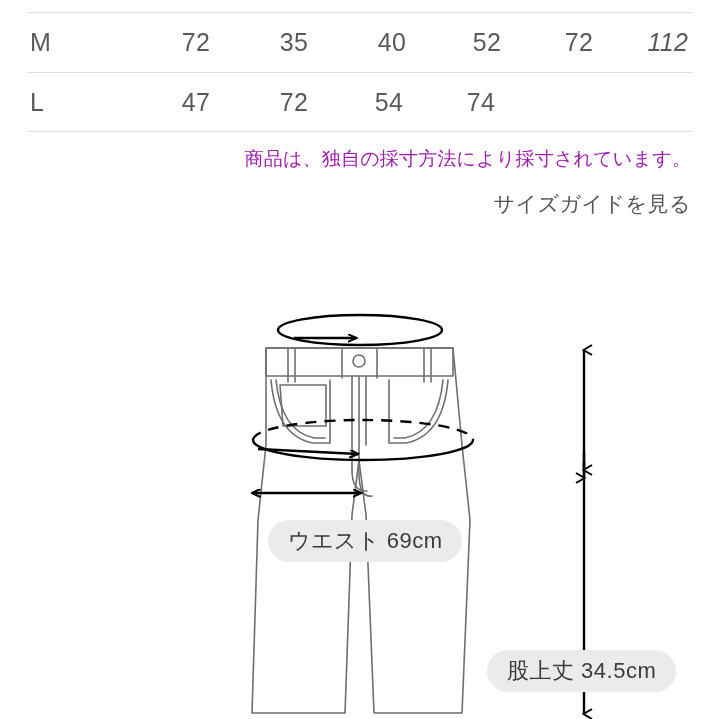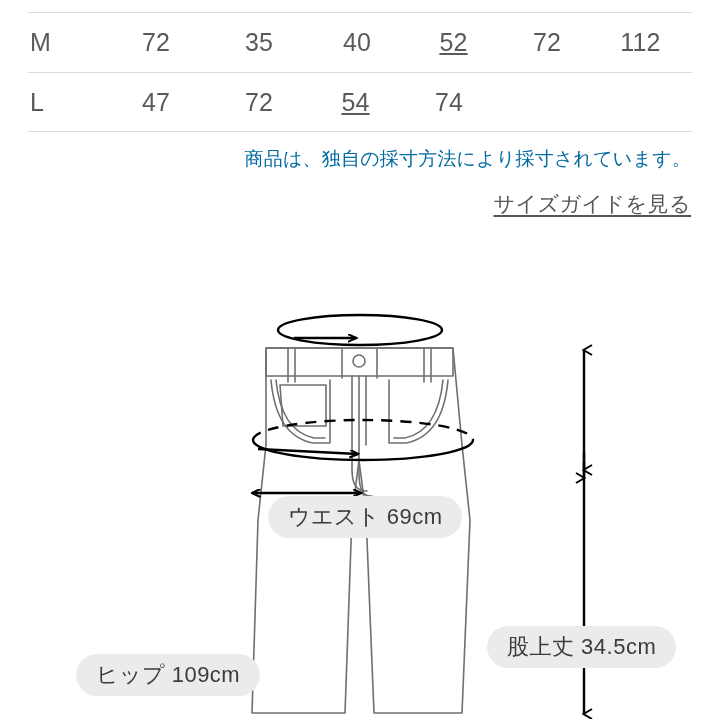--- a/index.html
+++ b/index.html
@@ -33,51 +33,50 @@
     box-sizing: border-box;
   }
   .trow:last-child {
     border-bottom: 1px solid #dcdcdc;
   }
   .tcell {
     font-size: 25px;
     color: #5a5a5a;
     font-weight: 400;
     letter-spacing: 0.2px;
-    text-align: center;
+    text-align: right;
   }
   .tcell.size-label {
     width: 72px;
     text-align: left;
     padding-left: 2px;
   }
   .tcell.v0 { width: 108px; }
   .tcell.v1 { width: 98px; }
   .tcell.v2 { width: 98px; }
-  .tcell.v3 { width: 95px; text-decoration: underline; }
+  .tcell.v3 { width: 95px; }
   .tcell.v4 { width: 92px; }
-  .tcell.v5 { width: 95px; }
+  .tcell.v5 { width: 95px; font-style: italic; }
 
   
   .note-line {
     position: absolute;
     right: 28px;
     top: 146px;
     font-size: 19px;
-    color: #0369a1;
+    color: #a21caf;
     letter-spacing: 0.2px;
     white-space: nowrap;
   }
   .guide-link {
     position: absolute;
     right: 28px;
     top: 190px;
     font-size: 21px;
     color: #555555;
-    text-decoration: underline;
     text-underline-offset: 4px;
     letter-spacing: 0.5px;
     white-space: nowrap;
     cursor: pointer;
   }
 
   
   .diagram {
     position: absolute;
     left: 0;
@@ -92,20 +91,21 @@
   .pill {
     position: absolute;
     background: #ebebeb;
     border-radius: 22px;
     padding: 8px 20px 9px 20px;
     font-size: 22px;
     color: #3b3b3b;
     white-space: nowrap;
     letter-spacing: 0.5px;
     line-height: 1.15;
+    margin-top: 24px;
   }
   #pill-waist  { left: 268px; top: 266px; }
   #pill-hip    { left: 76px;  top: 424px; }
   #pill-rise   { left: 487px; top: 396px; }
 </style>
 </head>
 <body>
 
 <div class="size-table">
 
@@ -200,17 +200,16 @@
       <path d="M584,222 L584,240" fill="none" stroke="#000" stroke-width="2.4" marker-end="url(#ah-dn)"></path>
     </g>
 
     <g>
       <path d="M584,232 L584,248" fill="none" stroke="#000" stroke-width="2.4" marker-end="url(#ah-up)"></path>
       <path d="M584,240 L584,484" fill="none" stroke="#000" stroke-width="2.4" marker-end="url(#ah-dn)"></path>
     </g>
   </svg>
 
   <div class="pill" id="pill-waist">ウエスト 69cm</div>
-  <div class="pill" id="pill-hip">ヒップ 109cm</div>
 
   <div class="pill" id="pill-rise">股上丈 34.5cm</div>
 
 </div>
 
 </body></html>

